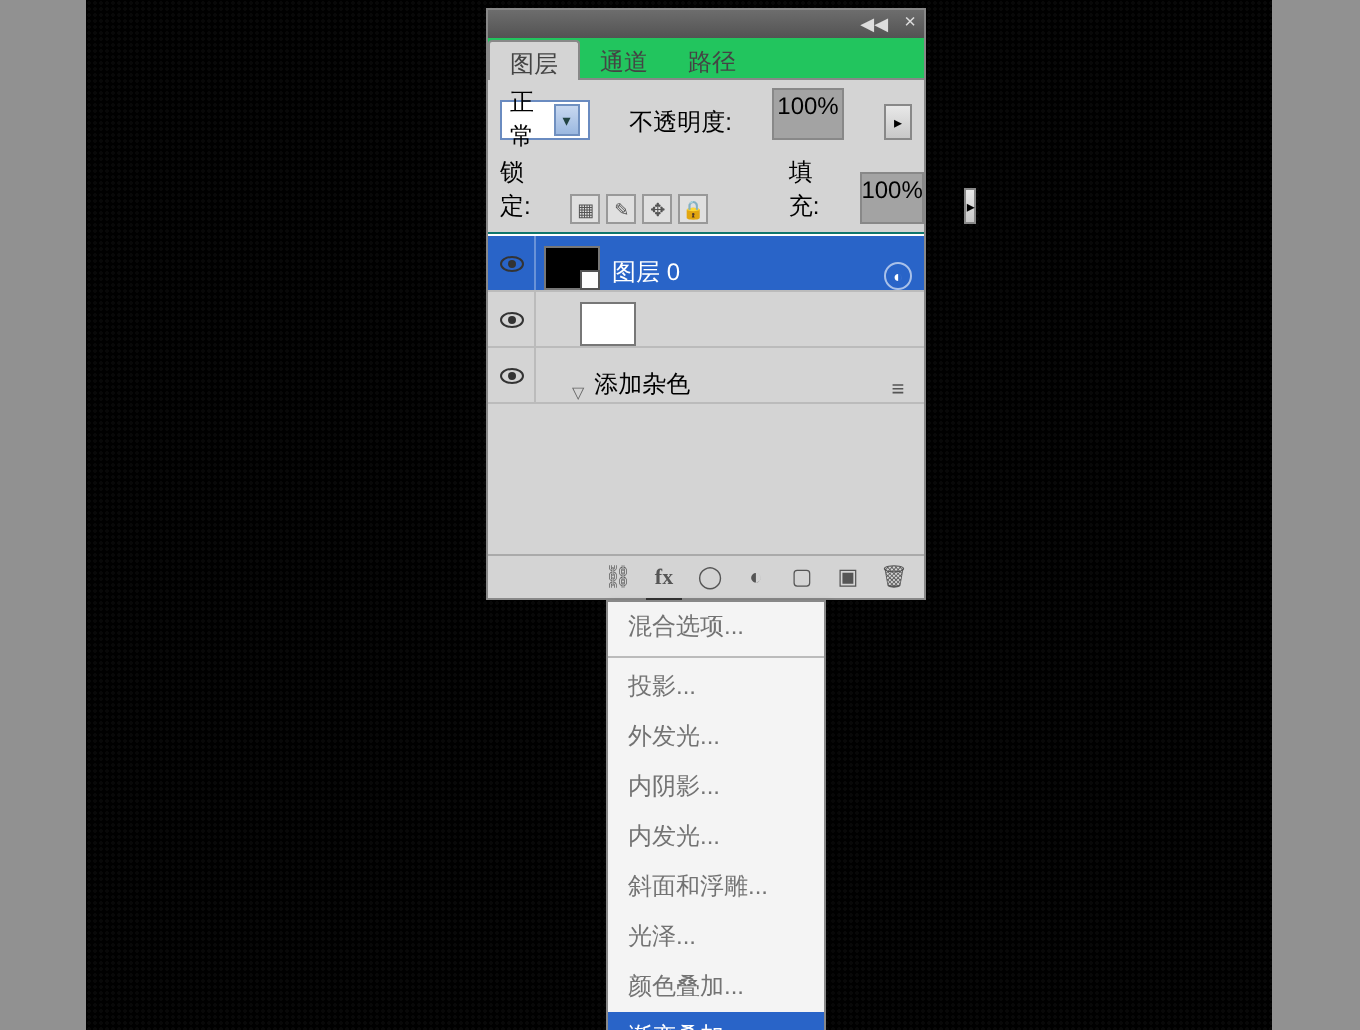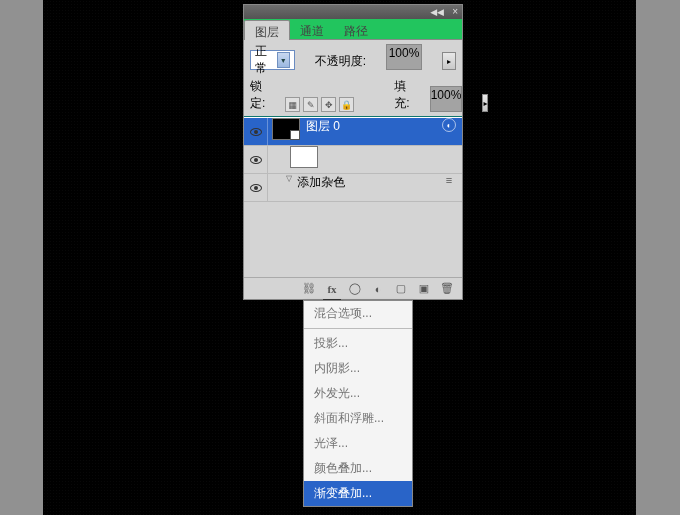--- a/index.html
+++ b/index.html
@@ -16,21 +16,21 @@
 .row{display:flex;align-items:flex-end;padding:4px 6px;gap:20px}
 .row.border{border-bottom:1px solid #0f766e}
 .blend-select{flex:1;height:20px;background:#fff;border:1px solid #6a8bc0;display:flex;align-items:center;padding:0 4px;justify-content:space-between}
 .blend-select .arrow{width:14px;height:16px;background:linear-gradient(#c8d8f0,#9bb8e0);border:1px solid #7090c0;display:flex;align-items:center;justify-content:center;font-size:8px;color:#244}
 .label{color:#000000}
 .pct-box{width:36px;height:26px;background:#a3a3a3;border:1px solid #888;text-align:center;line-height:16px}
 .pct-arrow{width:14px;height:18px;background:linear-gradient(#e8e8e8,#c8c8c8);border:1px solid #888;display:flex;align-items:center;justify-content:center;font-size:8px}
 .lock-icons{display:flex;gap:3px;align-items:center}
 .lock-icon{width:15px;height:15px;border:1px solid #999;background:#e0e0e0;display:flex;align-items:center;justify-content:center;font-size:9px;color:#555}
 .layer-list{background:#d4d4d4;min-height:160px;border-top:1px solid #fff}
-.layer-row{display:flex;align-items:flex-start;height:28px;border-bottom:1px solid #bbb}
+.layer-row{display:flex;align-items:flex-end;height:28px;border-bottom:1px solid #bbb}
 .layer-row.selected{background:#2964c8;color:#fff}
 .vis-col{width:24px;display:flex;align-items:center;justify-content:center;border-right:1px solid #bbb;height:100%}
 .layer-row.selected .vis-col{border-right-color:rgba(255,255,255,0.3)}
 .eye{width:12px;height:8px;border:1px solid #333;border-radius:60%;position:relative}
 .eye::after{content:"";position:absolute;left:3px;top:1px;width:4px;height:4px;background:#333;border-radius:50%}
 .indent{width:18px}
 .thumb{width:28px;height:22px;border:1px solid #777;background:#000;margin:0 4px;position:relative}
 .thumb.smart::after{content:"";position:absolute;right:-1px;bottom:-1px;width:8px;height:8px;background:#fff;border:1px solid #555}
 .thumb.white{background:#fff}
 .layer-name{flex:1;padding-left:2px}
@@ -119,20 +119,21 @@
     <div class="ft-btn">▢</div>
     <div class="ft-btn">▣</div>
     <div class="ft-btn">🗑</div>
   </div>
 </div>
 
 <div class="fx-menu">
   <div class="fx-item">混合选项...</div>
   <div class="fx-sep"></div>
   <div class="fx-item">投影...</div>
+  <div class="fx-item">外发光...</div>
   <div class="fx-item">内阴影...</div>
-  <div class="fx-item">外发光...</div>
+  <div class="fx-item">内发光...</div>
   <div class="fx-item">斜面和浮雕...</div>
   <div class="fx-item">光泽...</div>
   <div class="fx-item">颜色叠加...</div>
   <div class="fx-item selected">渐变叠加...</div>
 
 </div>
 
 </body></html>

